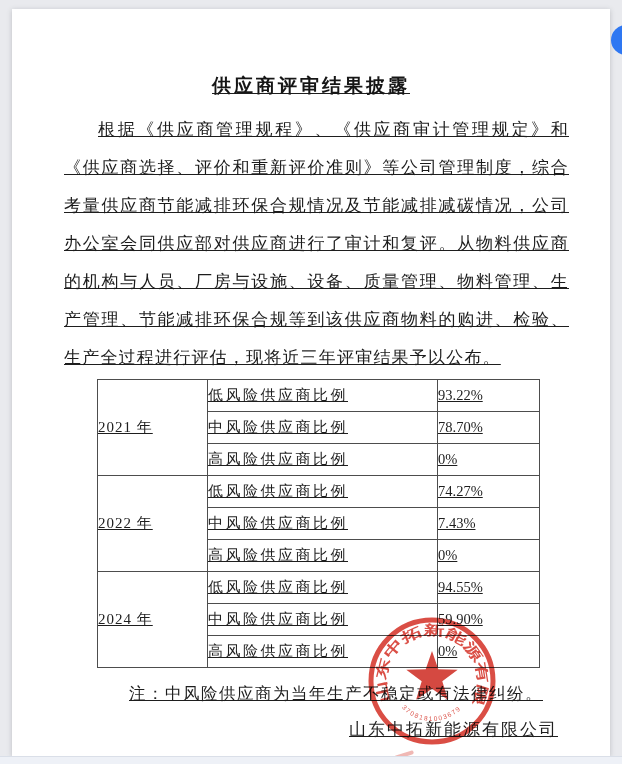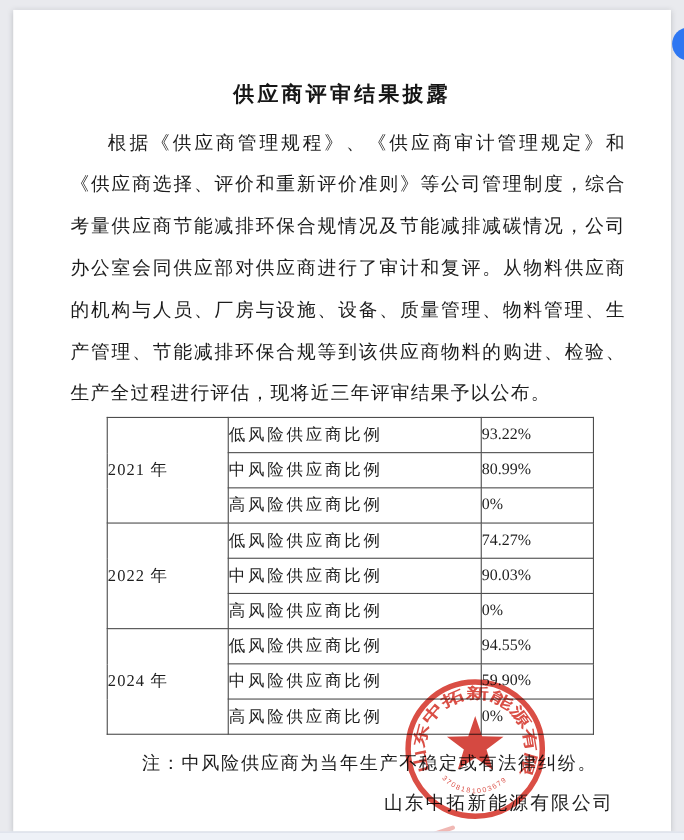--- a/index.html
+++ b/index.html
@@ -12,20 +12,21 @@
   }
   .viewport { position: relative; width: 622px; height: 764px; overflow: hidden; }
 
   .doc-page {
     position: absolute;
     left: 12px; top: 9px;
     width: 598px; height: 747px;
     background: #ffffff;
     box-shadow: 0 1px 5px rgba(60,64,72,0.25);
     overflow: hidden;
+    text-decoration: underline;
   }
   .bottom-strip {
     position: absolute;
     left: 0; top: 756px;
     width: 622px; height: 8px;
     background: #eef1f7;
     border-top: 1px solid #dadfe8;
   }
   .fab {
     position: absolute;
@@ -106,35 +107,35 @@
 
     <table class="risk-table">
       <tbody>
         <tr>
           <td class="year-cell" rowspan="3">2021 年</td>
           <td class="label-cell">低风险供应商比例</td>
           <td class="value-cell">93.22%</td>
         </tr>
         <tr>
           <td class="label-cell">中风险供应商比例</td>
-          <td class="value-cell">80.99%</td>
+          <td class="value-cell">78.70%</td>
         </tr>
         <tr>
           <td class="label-cell">高风险供应商比例</td>
           <td class="value-cell">0%</td>
         </tr>
 
         <tr>
           <td class="year-cell" rowspan="3">2022 年</td>
           <td class="label-cell">低风险供应商比例</td>
           <td class="value-cell">74.27%</td>
         </tr>
         <tr>
           <td class="label-cell">中风险供应商比例</td>
-          <td class="value-cell">90.03%</td>
+          <td class="value-cell">7.43%</td>
         </tr>
         <tr>
           <td class="label-cell">高风险供应商比例</td>
           <td class="value-cell">0%</td>
         </tr>
 
         <tr>
           <td class="year-cell" rowspan="3">2024 年</td>
           <td class="label-cell">低风险供应商比例</td>
           <td class="value-cell">94.55%</td>

